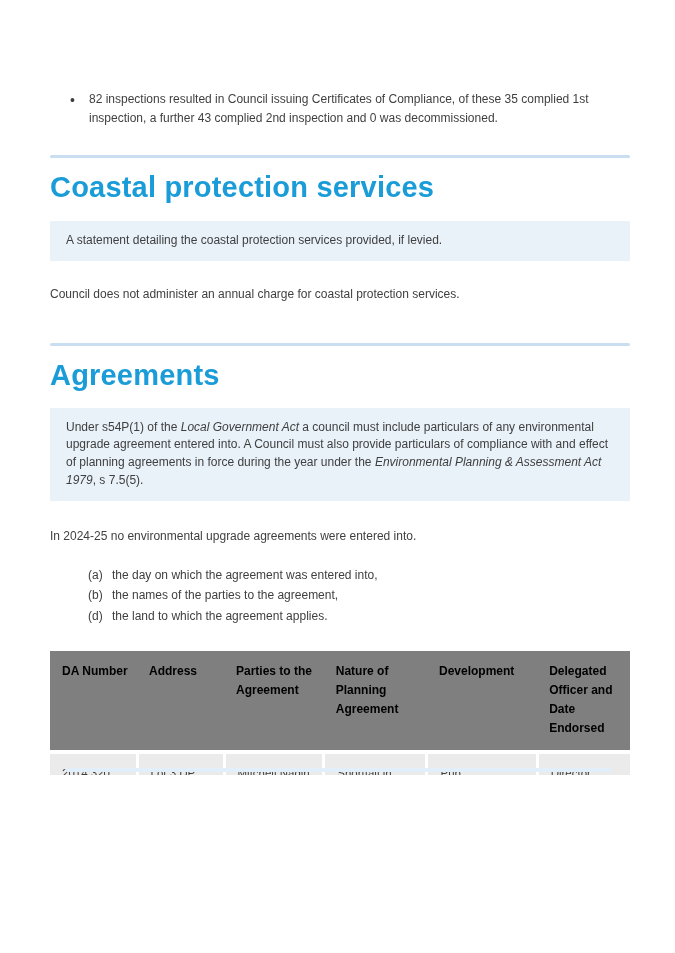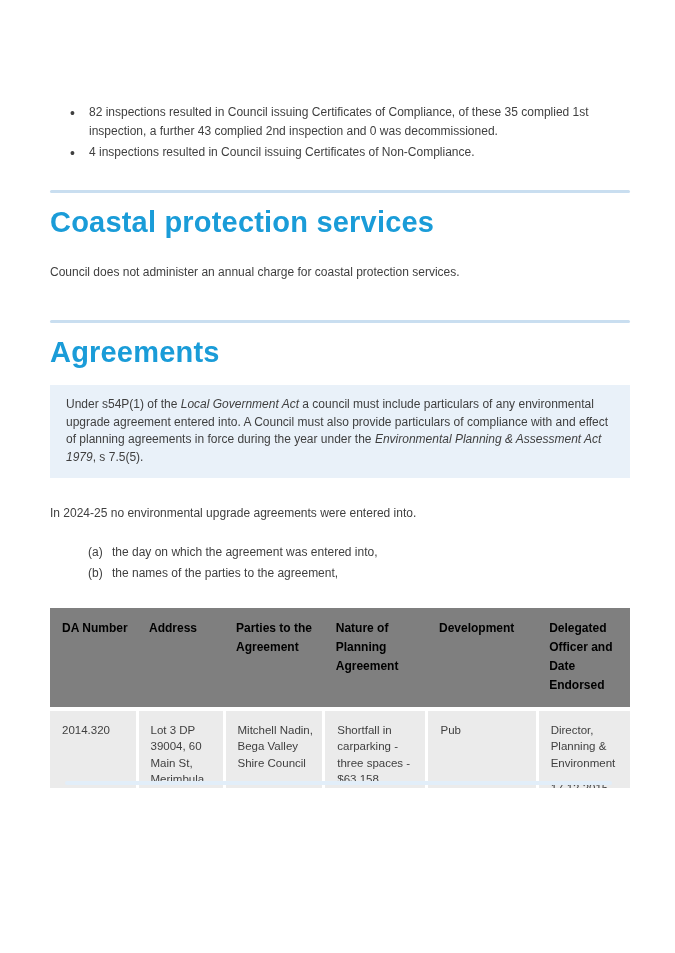--- a/index.html
+++ b/index.html
@@ -1,20 +1,20 @@
 <!DOCTYPE html>
 <html><head>
 <meta charset="utf-8">
 <style>
   * { margin:0; padding:0; box-sizing:border-box; }
   html,body { background:#fff; }
   .page {
     position:relative;
     width:675px; height:775px;
-    margin:13px auto;
+    margin:0 auto;
     background:#fff;
     font-family:"Liberation Sans", sans-serif;
     color:#3f3f3f;
     overflow:hidden;
     --heading-blue:#1A9CD8;
     --rule-blue:#C9DEF0;
     --callout-bg:#E9F1F9;
     --header-bg:#7F7F7F;
     --row-bg:#EBEBEB;
   }
@@ -91,44 +91,47 @@
   em { font-style:italic; }
 </style>
 </head>
 <body>
 
 <div class="page" style="--heading-blue: #1A9CD8; --rule-blue: #C9DEF0; --callout-bg: #E9F1F9; --header-bg: #7F7F7F; --row-bg: #EBEBEB;">
   <div class="content">
 
     <ul class="bullets" id="bullet-list">
         <li>82 inspections resulted in Council issuing Certificates of Compliance, of these 35 complied 1st inspection, a further 43 complied 2nd inspection and  0 was decommissioned.</li>
-        <li>4 inspections resulted in Council issuing Certificates of Non-Compliance.</li>
       </ul>
 
     <div class="rule rule-1"></div>
 
     <h1 class="section-title">Coastal protection services</h1>
 
+    <div class="callout callout-1">
+      <p>A statement detailing the coastal protection services provided, if levied.</p>
+    </div>
 
     <p class="body-para para-coastal">Council does not administer an annual charge for coastal protection services.</p>
 
     <div class="rule rule-2"></div>
 
     <h1 class="section-title">Agreements</h1>
 
     <div class="callout callout-2">
       <p id="agreements-callout-text"><span>Under s54P(1) of the </span><em>Local Government Act</em><span> a council must include particulars of any environmental upgrade agreement entered into. A Council must also provide particulars of compliance with and effect of planning agreements in force during the year under the </span><em>Environmental Planning &amp; Assessment Act 1979</em><span>, s 7.5(5).</span></p>
     </div>
 
     <p class="body-para para-eua">In 2024-25 no environmental upgrade agreements were entered into.</p>
 
 
     <div class="req-list" id="req-list">
         <div class="req-item"><span class="req-label">(a)</span><span>the day on which the agreement was entered into,</span></div>
         <div class="req-item"><span class="req-label">(b)</span><span>the names of the parties to the agreement,</span></div>
+        <div class="req-item"><span class="req-label">(d)</span><span>the land to which the agreement applies.</span></div>
       </div>
 
     <table class="pa-table" id="pa-table">
       <colgroup>
         <col style="width:15%">
           <col style="width:15%">
           <col style="width:17.2%">
         <col style="width:17.8%">
           <col style="width:19%">
           <col style="width:16%">

